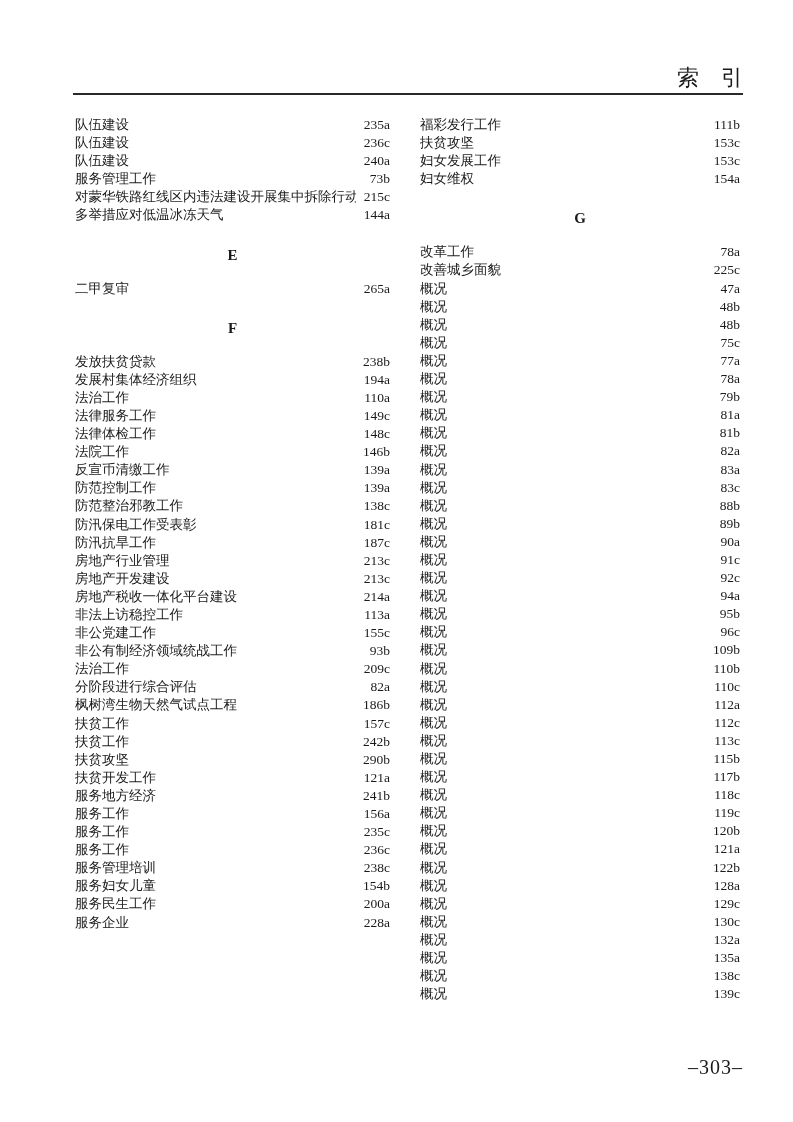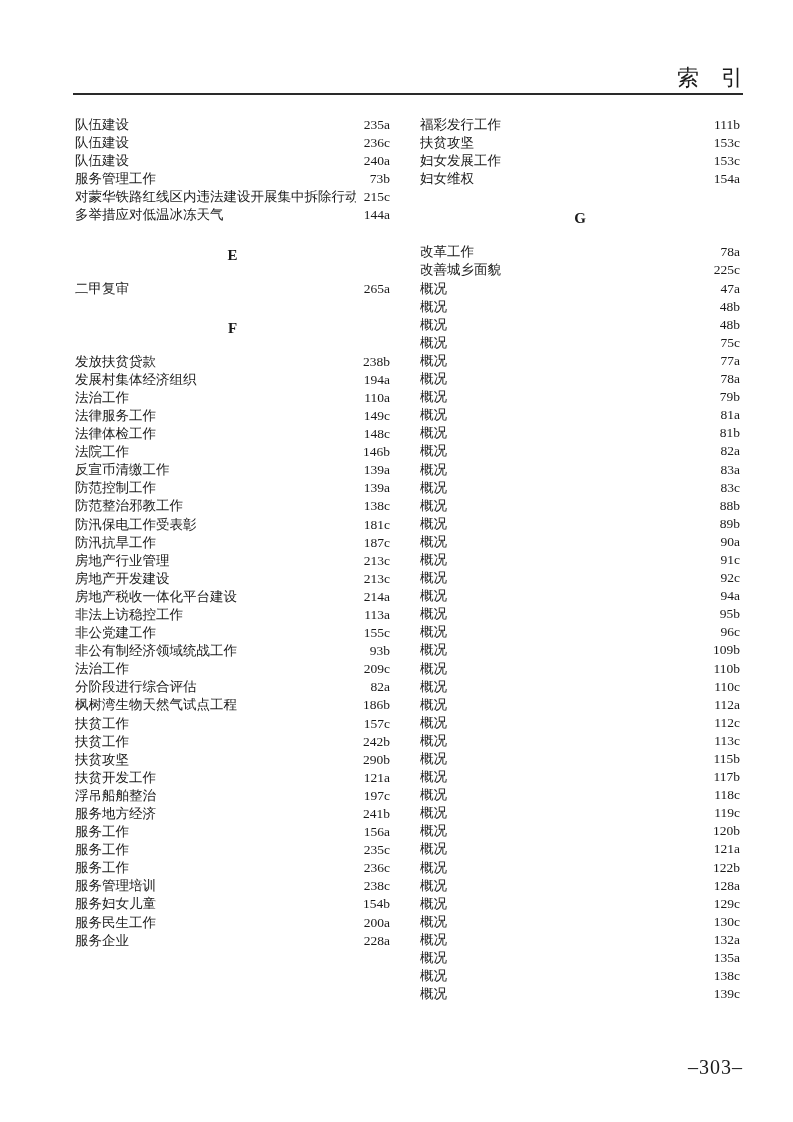--- a/index.html
+++ b/index.html
@@ -205,24 +205,20 @@
         </div>
         <div class="entry-row">
           <span class="entry-term">扶贫攻坚</span>
           <span class="entry-page">290b</span>
         </div>
         <div class="entry-row">
           <span class="entry-term">扶贫开发工作</span>
           <span class="entry-page">121a</span>
         </div>
         <div class="entry-row">
-          <span class="entry-term">浮吊船舶整治</span>
-          <span class="entry-page">197c</span>
-        </div>
-        <div class="entry-row">
           <span class="entry-term">服务地方经济</span>
           <span class="entry-page">241b</span>
         </div>
         <div class="entry-row">
           <span class="entry-term">服务工作</span>
           <span class="entry-page">156a</span>
         </div>
         <div class="entry-row">
           <span class="entry-term">服务工作</span>
           <span class="entry-page">235c</span>

